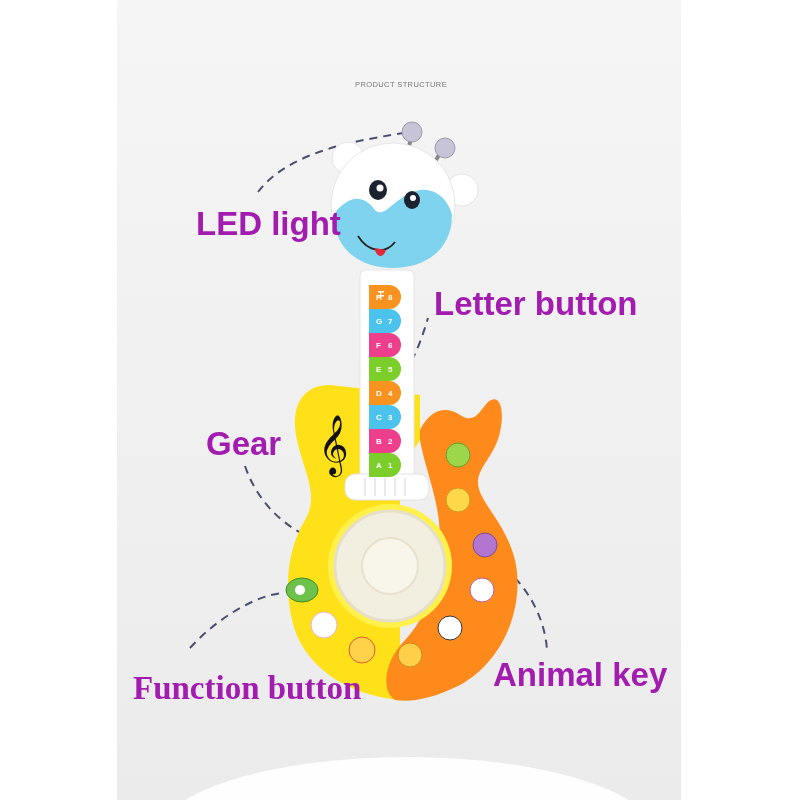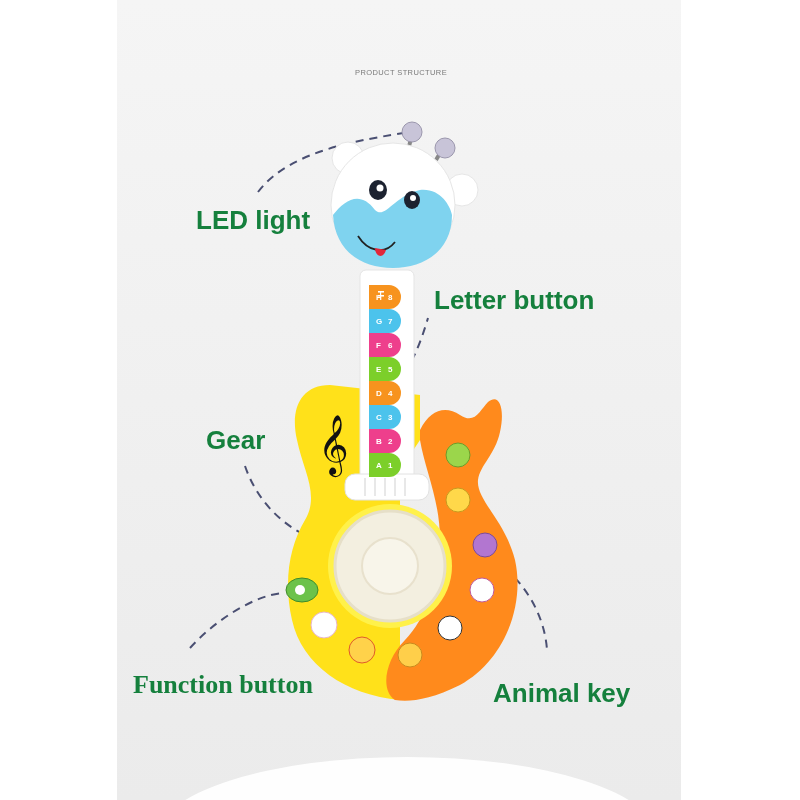--- a/index.html
+++ b/index.html
@@ -10,25 +10,25 @@
   .panel {
     position: absolute; left: 117px; top: 0; width: 564px; height: 800px;
     background: linear-gradient(#f5f5f5, #eeeeee 70%, #ebebeb);
     overflow: hidden;
   }
   .floor {
     position: absolute; left: 40px; top: 757px; width: 500px; height: 160px;
     border-radius: 50%; background: #ffffff; opacity: .95;
   }
   .header {
-    position: absolute; left: 355px; top: 68px; font-size: 7.5px; letter-spacing: .4px;
+    position: absolute; left: 355px; top: 80px; font-size: 7.5px; letter-spacing: .4px;
     color: #7a7a7a; text-transform: uppercase;
   }
   .label {
-    position: absolute; font-weight: 700; color: #15803d; font-size: 26px; white-space: nowrap;
+    position: absolute; font-weight: 700; color: #a21caf; font-size: 33px; white-space: nowrap;
   }
   svg { position: absolute; left: 0; top: 0; }
   .key-text { font-family: "Liberation Sans", sans-serif; font-weight: 700; font-size: 9px; fill: #ffffff; }
 </style>
 </head>
 <body>
 
 <div class="panel">
   <div class="floor"></div>
 </div>
@@ -160,13 +160,13 @@
     <circle cx="300" cy="590" r="5" fill="#ffffff"></circle>
     <circle cx="324" cy="625" r="13" fill="#ffffff" stroke="#e8b6c8"></circle>
     <circle cx="362" cy="650" r="13" fill="#ffd24a" stroke="#e05a2a"></circle>
   </g>
 </svg>
 
 <div class="label" style="left:196px; top:205px;">LED light</div>
 <div class="label" style="left:434px; top:285px;text-align:right;">Letter button</div>
 <div class="label" style="left:194px; top:425px;margin-left:12px;">Gear</div>
 <div class="label" style="left:133px; top:670px;font-family:Liberation Serif, serif;">Function button</div>
-<div class="label" style="left:493px; top:678px;">Animal key</div>
+<div class="label" style="left:493px; top:656px;">Animal key</div>
 
 </body></html>

